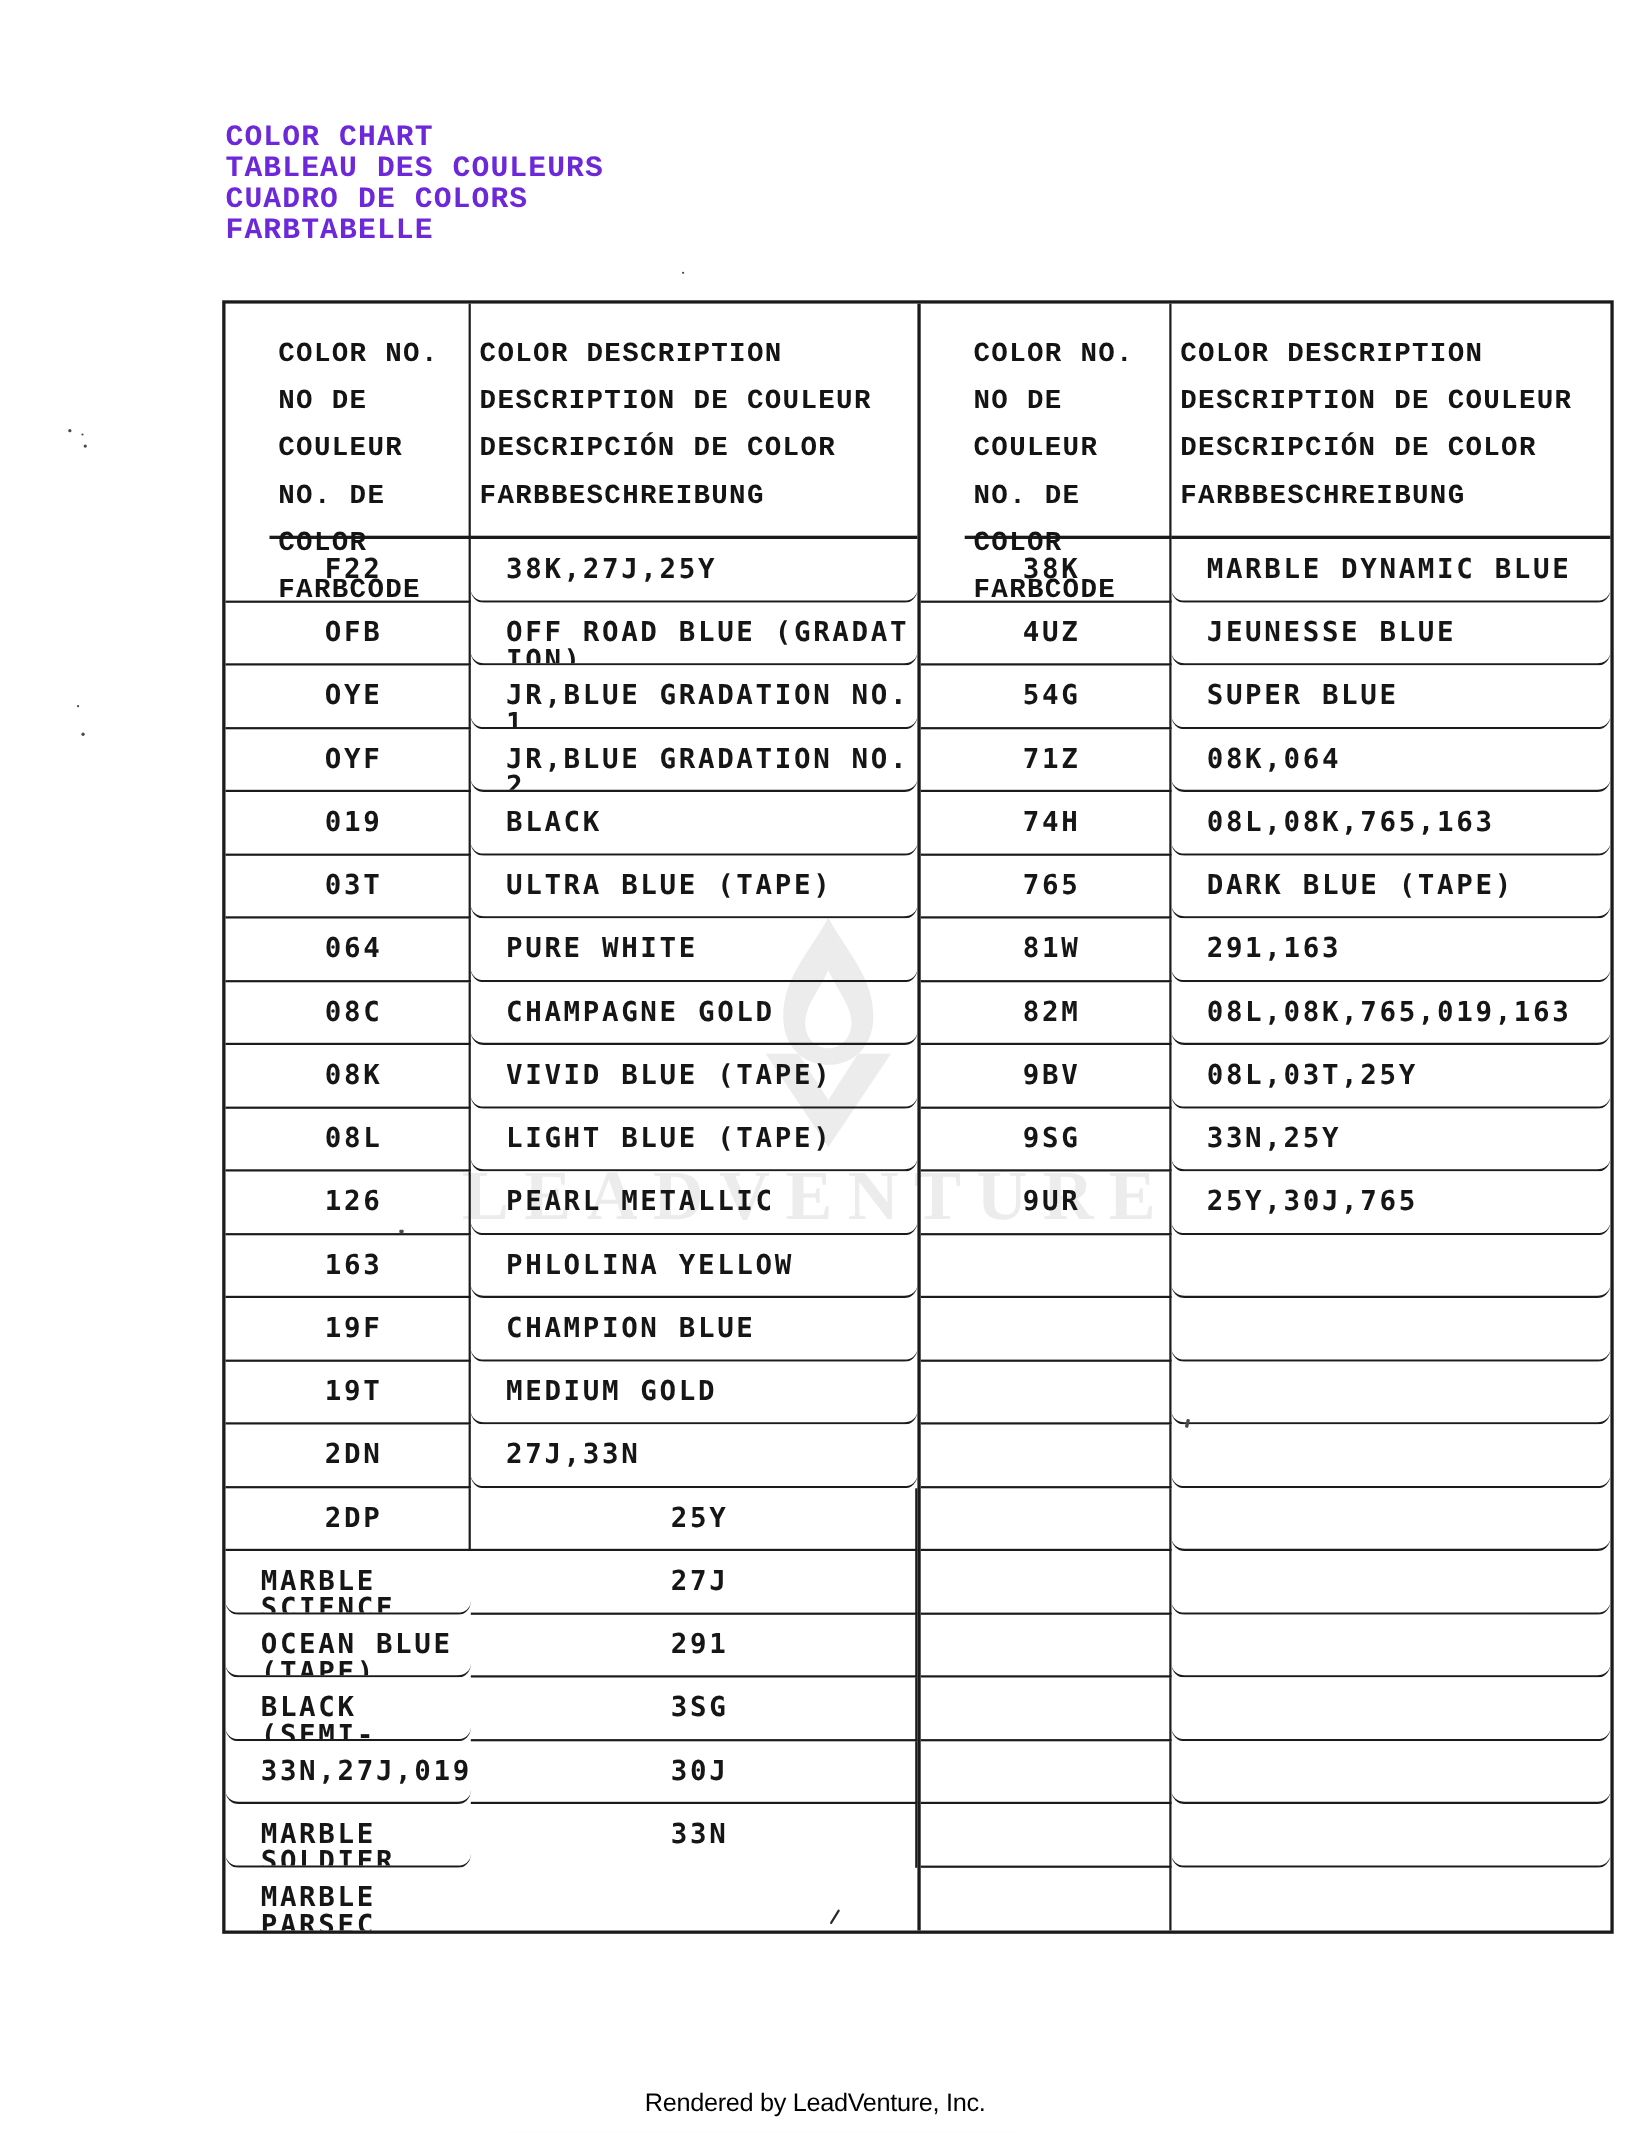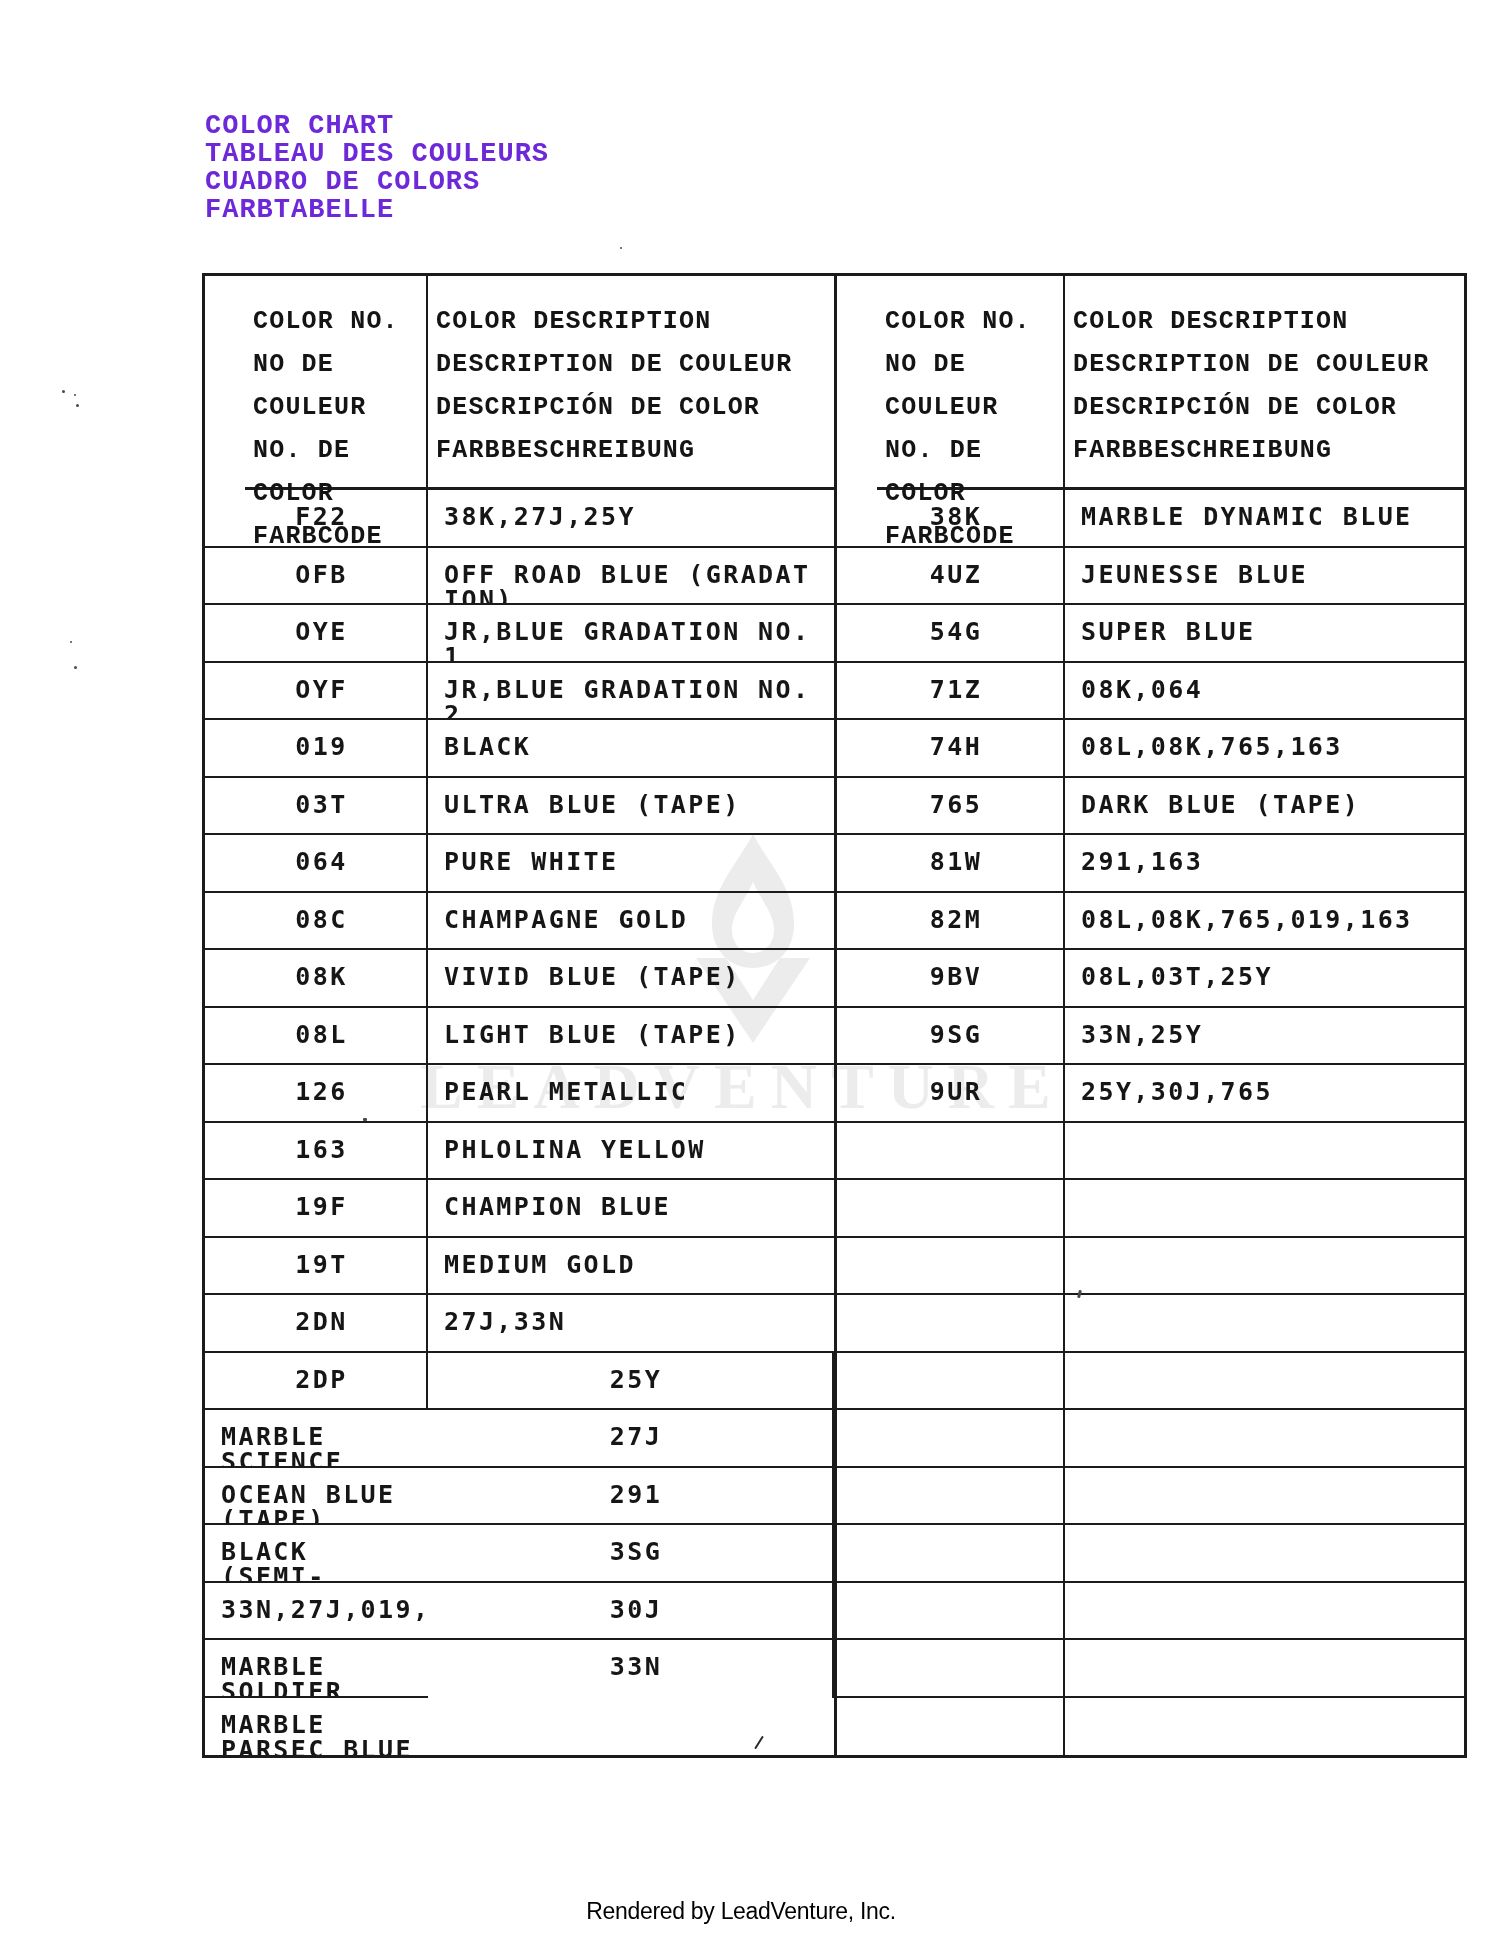--- a/index.html
+++ b/index.html
@@ -51,21 +51,21 @@
   .hcell.first{border-right:2px solid #1b1b1b;margin-left:40px;}
   .cell{
     border-bottom:2px solid #1b1b1b;
     font-family:"DejaVu Sans Mono", monospace;
     font-weight:700;font-size:25px;line-height:25px;letter-spacing:2.4px;
     padding-top:14px;
     white-space:pre-line;color:#161616;
     overflow:hidden;
   }
   .cell.code{border-right:2px solid #1b1b1b;text-align:center;padding-left:12px;}
-  .cell.desc{padding-left:16px;}
+  .cell.desc{padding-left:32px;border-radius:12px;}
   .tbl > .cell:nth-last-child(-n+2){border-bottom:none;}
   
   .footer{
     position:absolute;left:0;right:18px;top:1898px;
     text-align:center;
     font-family:"Liberation Sans", sans-serif;
     font-size:23px;letter-spacing:-0.3px;color:#000000;
   }
   
   .speck{position:absolute;background:#4a4a4a;border-radius:50%;}

